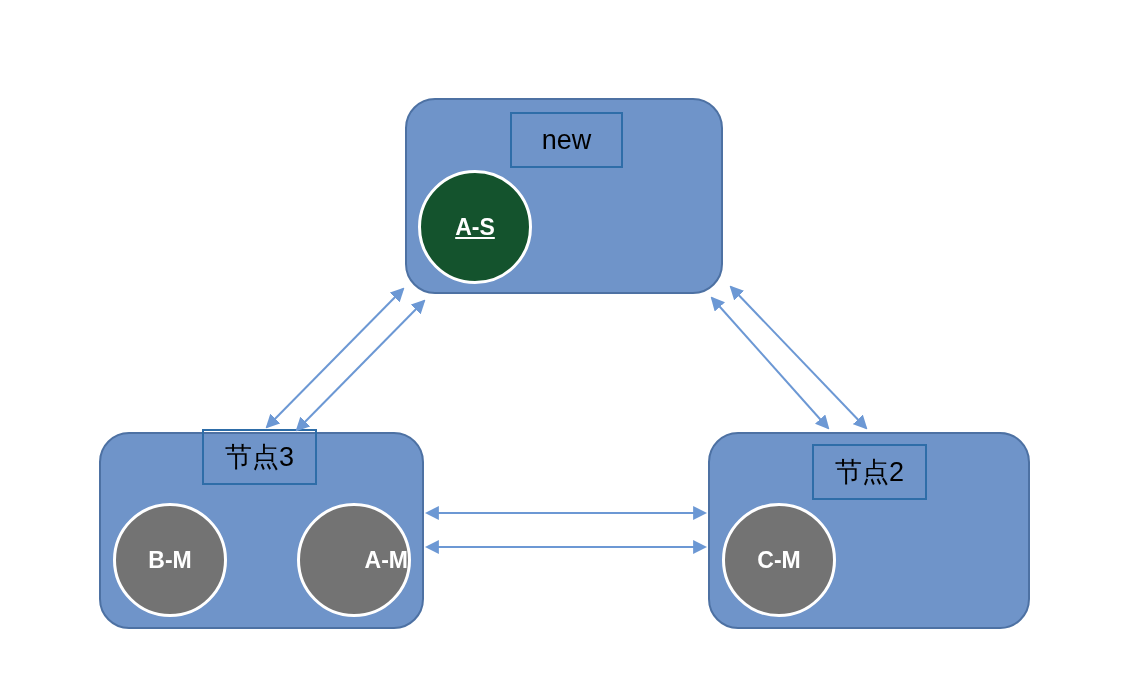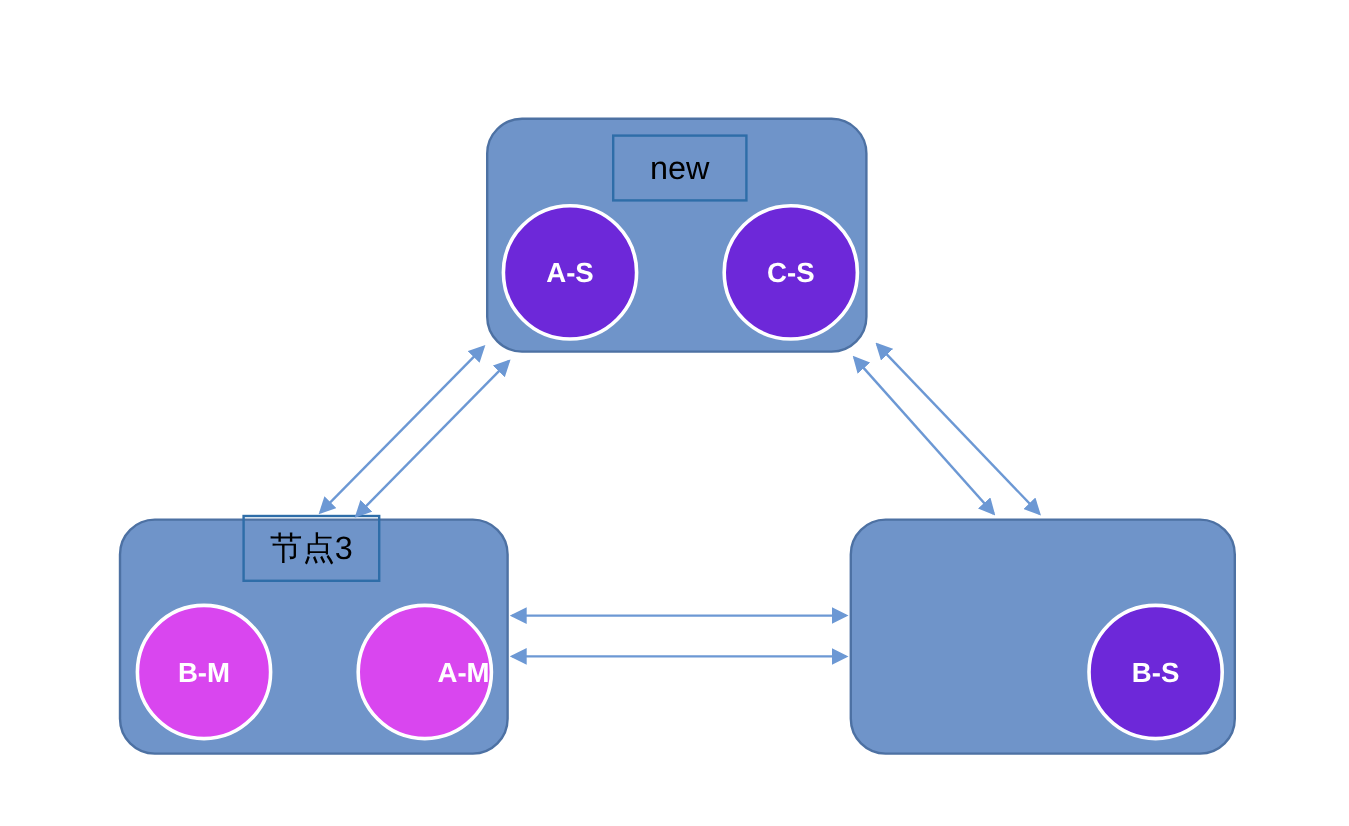--- a/index.html
+++ b/index.html
@@ -44,22 +44,22 @@
     border: 3px solid #ffffff;
     box-sizing: border-box;
     display: flex;
     align-items: center;
     justify-content: center;
     color: #ffffff;
     font-size: 23px;
     font-weight: bold;
     z-index: 3;
   }
-  .circle-yellow { background: #6d28d9; }
-  .circle-green  { background: #d946ef; }
+  .circle-yellow { background: #14532d; text-decoration: underline; }
+  .circle-green  { background: #737373; }
   .arrows-layer {
     position: absolute;
     left: 0; top: 0;
     width: 1124px;
     height: 688px;
     z-index: 4;
     pointer-events: none;
   }
 </style>
 </head>
@@ -67,38 +67,38 @@
 
 <div class="canvas">
 
   <div class="node" style="left:405px; top:98px; width:318px; height:196px;"></div>
   <div class="node-label-box" style="left:510px; top:112px; width:113px; height:56px;">
     <span>new</span>
   </div>
   <div class="circle circle-yellow" style="left:418px; top:170px;">
     <span>A-S</span>
   </div>
-  <div class="circle circle-yellow" style="left:602px; top:170px;">
-    <span>C-S</span>
-  </div>
 
   <div class="node" style="left:99px; top:432px; width:325px; height:197px;"></div>
   <div class="node-label-box" style="left:202px; top:429px; width:115px; height:56px;">
     <span>节点3</span>
   </div>
   <div class="circle circle-green" style="left:113px; top:503px;">
     <span>B-M</span>
   </div>
   <div class="circle circle-green" style="left:297px; top:503px;justify-content:flex-end;">
     <span>A-M</span>
   </div>
 
   <div class="node" style="left:708px; top:432px; width:322px; height:197px;"></div>
-  <div class="circle circle-yellow" style="left:906px; top:503px;">
-    <span>B-S</span>
+  <div class="node-label-box" style="left:812px; top:444px; width:115px; height:56px;">
+    <span>节点2</span>
+  </div>
+  <div class="circle circle-green" style="left:722px; top:503px;">
+    <span>C-M</span>
   </div>
 
   <svg class="arrows-layer" viewBox="0 0 1124 688" xmlns="http://www.w3.org/2000/svg">
     <defs>
       <marker id="arrow" viewBox="0 0 10 10" refX="8.5" refY="5" markerWidth="7" markerHeight="7" orient="auto-start-reverse">
         <path d="M0,0 L10,5 L0,10 z" fill="#6C98D4"></path>
       </marker>
     </defs>
     <g stroke="#6C98D4" stroke-width="2">
 

